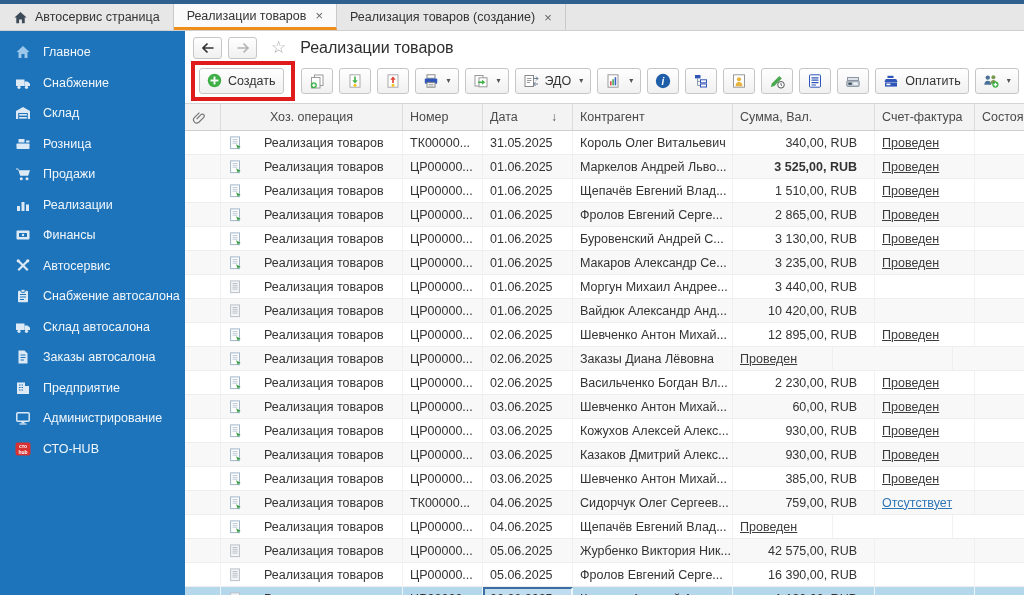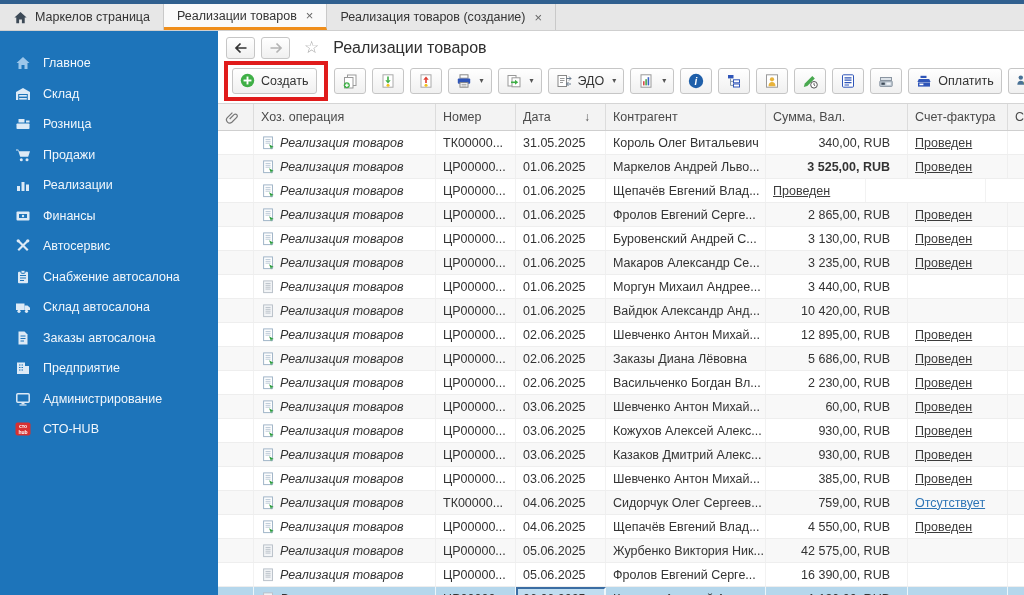--- a/index.html
+++ b/index.html
@@ -12,21 +12,21 @@
   .tabbar { height:27px; background:#e7e7e7; border-bottom:1px solid #cfcfcf; display:flex; align-items:stretch; flex:0 0 auto; }
   .tab { display:flex; align-items:center; gap:7px; padding:0 13px; font-size:12.5px; color:#333;
          border-right:1px solid #c9c9c9; cursor:default; position:relative; white-space:nowrap; }
   .tab.active { background:#fafafa; border-bottom:3px solid #ef8e1b; }
   .tab .close { color:#666; font-size:13px; line-height:1; margin-left:2px; }
   .icn { display:inline-flex; align-items:center; justify-content:center; }
   .icn svg { display:block; }
 
   .body { flex:1 1 auto; display:flex; min-height:0; }
 
-  .sidebar { width:218px; background:#1d74ba; flex:0 0 auto; padding-top:17px; overflow:hidden; }
+  .sidebar { width:185px; background:#1d74ba; flex:0 0 auto; padding-top:6px; overflow:hidden; }
   .sb-item { height:30.5px; display:flex; align-items:center; gap:12px; padding-left:15px; cursor:default; }
   .sb-item .lbl { color:#f2f7fc; font-size:12.5px; white-space:nowrap; }
 
   .content { flex:1 1 auto; background:#fff; display:flex; flex-direction:column; min-width:0; overflow:hidden; }
 
   .navrow { height:30px; display:flex; align-items:center; gap:6px; padding:3px 8px 0 8px; flex:0 0 auto; }
   .navbtn { width:29px; height:22px; border:1px solid #c6c6c6; border-radius:3px;
             background:linear-gradient(#ffffff,#f0f0f0); display:flex; align-items:center; justify-content:center; }
   .star { font-size:17px; color:#a8a8a8; margin:0 2px 0 8px; }
   .title { font-size:16px; color:#2e2e2e; margin-left:6px; white-space:nowrap; }
@@ -45,58 +45,69 @@
            border-right:1px solid #dcdcdc; flex:0 0 auto; overflow:hidden; white-space:nowrap; }
   .hcell .sort { margin-left:auto; margin-right:8px; color:#555; font-size:12px; }
   .gbody { flex:1 1 auto; overflow:hidden; }
   .row { height:24px; display:flex; border-bottom:1px solid #eeeeee; }
   .row.even { background:#f8f8f8; }
   .row.selected { background:#b5d7ec; border-bottom:none; }
   .cell { display:flex; align-items:center; padding:0 7px; font-size:12.5px; color:#333;
           flex:0 0 auto; overflow:hidden; white-space:nowrap; border-right:1px solid #f2f2f2; }
   .row.even .cell { border-right-color:#efefef; }
   .row.selected .cell { border-right-color:rgba(255,255,255,.75); }
-  .cell.op { gap:4px;font-style:italic; }
+  .cell.op { gap:21px; }
   .cell.amount { justify-content:flex-end; padding-right:17px; }
   .lnk { text-decoration:underline; color:#3c3c3c; }
   .lnk.absent { color:#2e75b6; }
   .cell.focus { border:2px solid #3a6da3; background:#c0ddf0; padding:0 5px; }
 </style>
 </head>
 <body>
 
 <div class="app">
   <div class="top-strip"></div>
   <div class="tabbar" id="tabbar">
       <div class="tab">
         <span class="icn">
           <svg width="15" height="15" viewBox="0 0 16 16">
             <path d="M8 2l6.5 6h-2v6H9.5v-4h-3v4H3.5V8h-2z" fill="#3d4a57"></path>
           </svg>
         </span>
-        <span>Маркелов страница</span>
+        <span>Автосервис страница</span>
       </div>
       <div class="tab active">
         <span>Реализации товаров</span>
         <span class="close">×</span>
       </div>
       <div class="tab">
         <span>Реализация товаров (создание)</span>
         <span class="close">×</span>
       </div>
     </div>
   <div class="body">
     <nav class="sidebar" id="sidebar">
         <div class="sb-item">
           <span class="icn">
             <svg width="16" height="16" viewBox="0 0 16 16">
               <path d="M8 2l6.5 6h-2v6H9.5v-4h-3v4H3.5V8h-2z" fill="#9cc6ea"></path>
             </svg>
           </span>
           <span class="lbl">Главное</span>
+        </div>
+        <div class="sb-item">
+          <span class="icn">
+            <svg width="16" height="16" viewBox="0 0 16 16">
+              <rect x="1" y="4.5" width="8.5" height="6.5" fill="#ddeaf6"></rect>
+              <path d="M9.5 6.5h3l2.5 2.2V11H9.5z" fill="#ddeaf6"></path>
+              <circle cx="4" cy="12.3" r="1.6" fill="#ddeaf6"></circle>
+              <circle cx="11.5" cy="12.3" r="1.6" fill="#ddeaf6"></circle>
+            </svg>
+          </span>
+          <span class="lbl">Снабжение</span>
         </div>
         <div class="sb-item">
           <span class="icn">
             <svg width="16" height="16" viewBox="0 0 16 16">
               <path d="M8 2l7 4v8h-2.2V8H3.2v6H1V6z" fill="#ddeaf6"></path>
               <rect x="4.2" y="9" width="7.6" height="1.6" fill="#ddeaf6"></rect>
               <rect x="4.2" y="12" width="7.6" height="1.6" fill="#ddeaf6"></rect>
             </svg>
           </span>
           <span class="lbl">Склад</span>
@@ -403,21 +414,21 @@
         </div>
       <div class="grid">
         <div class="ghead" id="ghead">
             <div class="hcell" style="width: 36px;">
               <span class="icn">
                 <svg width="15" height="15" viewBox="0 0 16 16">
                   <path d="M5 9.6l4.6-4.6a2 2 0 0 1 2.9 2.9l-5.2 5.1a3.4 3.4 0 0 1-4.8-4.8L7.9 2.8" fill="none" stroke="#777" stroke-width="1.3"></path>
                 </svg>
               </span>
             </div>
-            <div class="hcell" style="width: 182px;">
+            <div class="hcell" style="width: 182px; justify-content: center;">
               <span>Хоз. операция</span>
             </div>
             <div class="hcell" style="width: 80px;">
               <span>Номер</span>
             </div>
             <div class="hcell" style="width: 90px;">
               <span>Дата</span>
               <span class="sort">↓</span>
             </div>
             <div class="hcell" style="width: 160px;">
@@ -484,20 +495,21 @@
                     <rect x="2.8" y="1.5" width="9.4" height="12.5" fill="#fff" stroke="#9ab0c4"></rect>
                     <path d="M4.8 4.2h5.4M4.8 6.2h5.4M4.8 8.2h5.4" stroke="#b8c6d4" stroke-width="1"></path>
                     <path d="M8.6 9.2l5 3-2.3.5-.5 2.3z" fill="#2e9e3f"></path>
                   </svg>
                 </span>
                 <span>Реализация товаров</span>
               </div>
               <div class="cell" style="width: 80px;">ЦР00000...</div>
               <div class="cell" style="width: 90px;">01.06.2025</div>
               <div class="cell" style="width: 160px;">Щепачёв Евгений Влад...</div>
+              <div class="cell amount" style="width: 142px;">1 510,00, RUB</div>
               <div class="cell" style="width: 100px;">
                 <span class="lnk">Проведен</span>
               </div>
               <div class="cell" style="width: 120px;"></div>
             </div>
             <div class="row even">
               <div class="cell" style="width: 36px;"></div>
               <div class="cell op" style="width: 182px;">
                 <span class="icn">
                   <svg width="15" height="16" viewBox="0 0 16 16">
@@ -624,21 +636,20 @@
                     <rect x="2.8" y="1.5" width="9.4" height="12.5" fill="#fff" stroke="#9ab0c4"></rect>
                     <path d="M4.8 4.2h5.4M4.8 6.2h5.4M4.8 8.2h5.4" stroke="#b8c6d4" stroke-width="1"></path>
                     <path d="M8.6 9.2l5 3-2.3.5-.5 2.3z" fill="#2e9e3f"></path>
                   </svg>
                 </span>
                 <span>Реализация товаров</span>
               </div>
               <div class="cell" style="width: 80px;">ЦР00000...</div>
               <div class="cell" style="width: 90px;">02.06.2025</div>
               <div class="cell" style="width: 160px;">Заказы Диана Лёвовна</div>
-              <div class="cell amount" style="width: 142px;">5 686,00, RUB</div>
               <div class="cell" style="width: 100px;">
                 <span class="lnk">Проведен</span>
               </div>
               <div class="cell" style="width: 120px;"></div>
             </div>
             <div class="row">
               <div class="cell" style="width: 36px;"></div>
               <div class="cell op" style="width: 182px;">
                 <span class="icn">
                   <svg width="15" height="16" viewBox="0 0 16 16">
@@ -771,21 +782,20 @@
                     <rect x="2.8" y="1.5" width="9.4" height="12.5" fill="#fff" stroke="#9ab0c4"></rect>
                     <path d="M4.8 4.2h5.4M4.8 6.2h5.4M4.8 8.2h5.4" stroke="#b8c6d4" stroke-width="1"></path>
                     <path d="M8.6 9.2l5 3-2.3.5-.5 2.3z" fill="#2e9e3f"></path>
                   </svg>
                 </span>
                 <span>Реализация товаров</span>
               </div>
               <div class="cell" style="width: 80px;">ЦР00000...</div>
               <div class="cell" style="width: 90px;">04.06.2025</div>
               <div class="cell" style="width: 160px;">Щепачёв Евгений Влад...</div>
-              <div class="cell amount" style="width: 142px;">4 550,00, RUB</div>
               <div class="cell" style="width: 100px;">
                 <span class="lnk">Проведен</span>
               </div>
               <div class="cell" style="width: 120px;"></div>
             </div>
             <div class="row even">
               <div class="cell" style="width: 36px;"></div>
               <div class="cell op" style="width: 182px;">
                 <span class="icn">
                   <svg width="15" height="16" viewBox="0 0 16 16">

